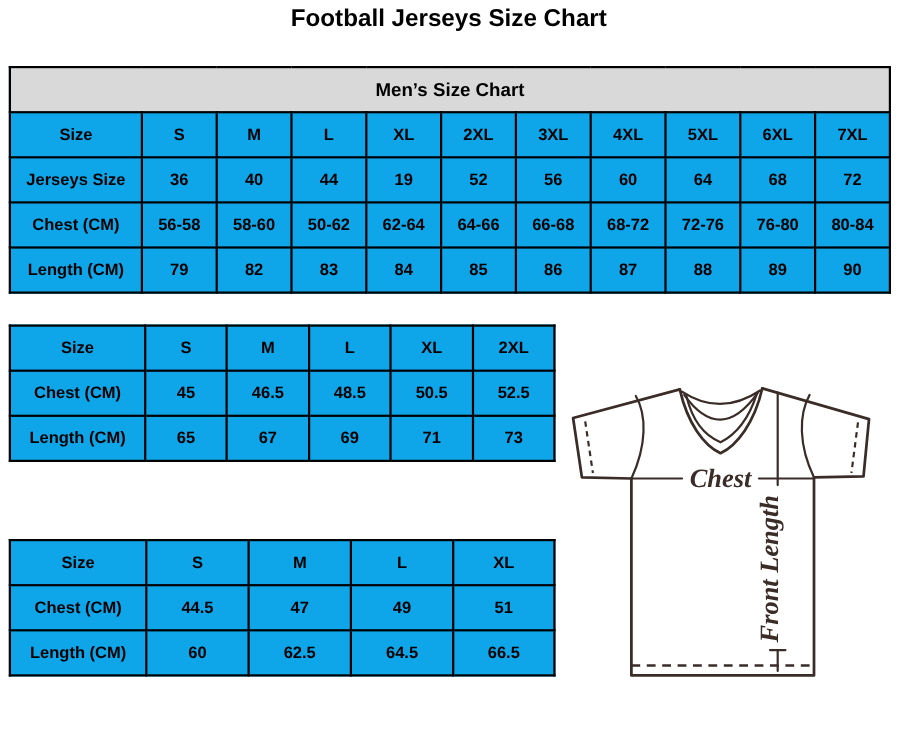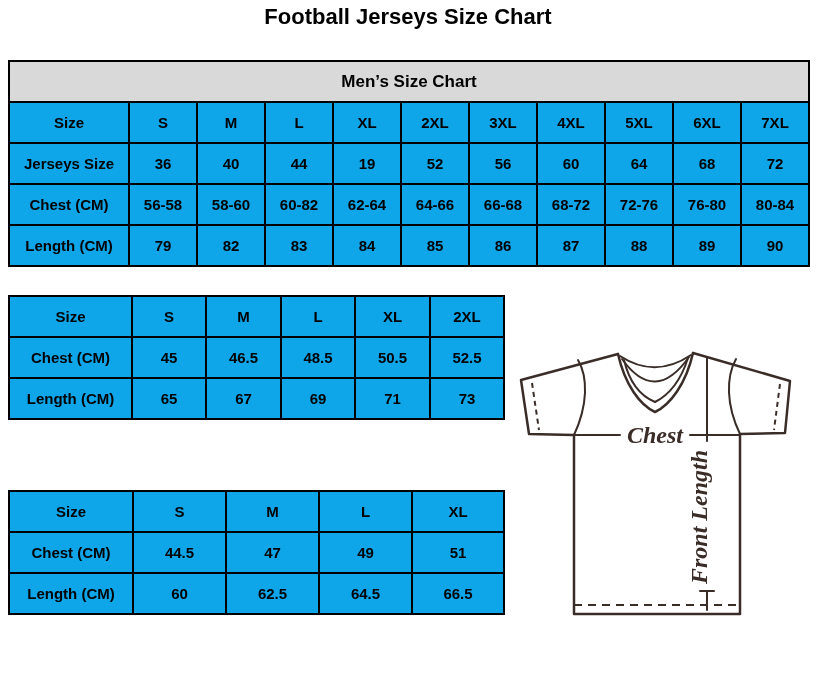--- a/index.html
+++ b/index.html
@@ -83,21 +83,21 @@
         <td>56</td>
         <td>60</td>
         <td>64</td>
         <td>68</td>
         <td>72</td>
       </tr>
       <tr>
         <td>Chest (CM)</td>
         <td>56-58</td>
         <td>58-60</td>
-        <td>60-82</td>
+        <td>50-62</td>
         <td>62-64</td>
         <td>64-66</td>
         <td>66-68</td>
         <td>68-72</td>
         <td>72-76</td>
         <td>76-80</td>
         <td>80-84</td>
       </tr>
       <tr>
         <td>Length (CM)</td>

